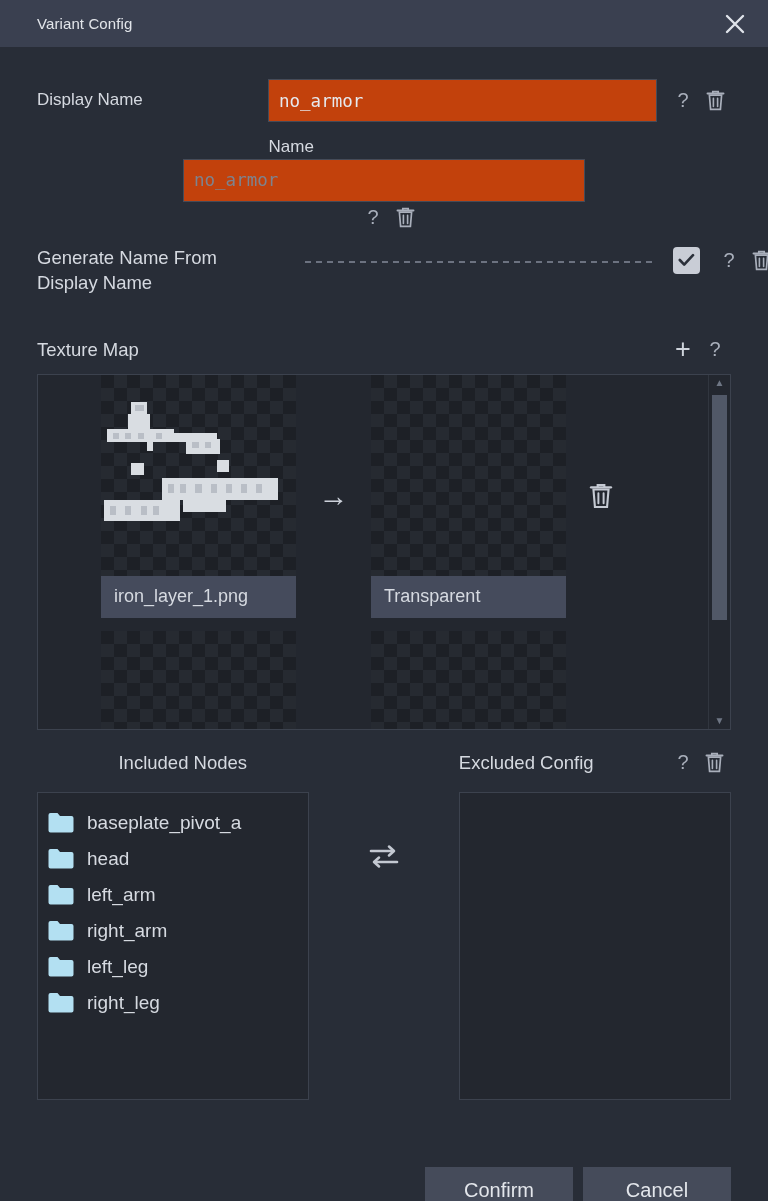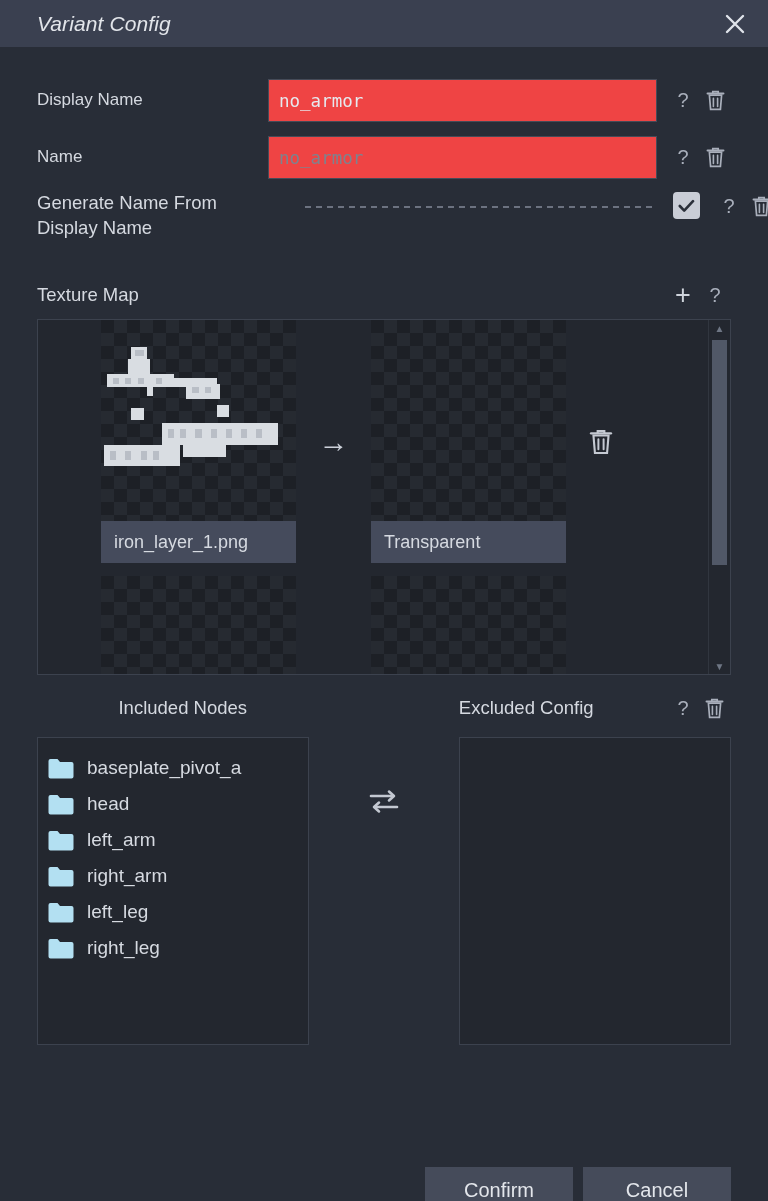--- a/index.html
+++ b/index.html
@@ -13,24 +13,23 @@
   
   .titlebar {
     height: 47px;
     background: #3a4050;
     display: flex;
     align-items: center;
     padding: 0 18px 0 37px;
     position: relative;
   }
   .title-text {
-    font-size: 21px;
+    font-size: 15px;
     color: #e2e5ea;
     letter-spacing: .1px;
-    font-style: italic;
   }
   .close-btn {
     position: absolute;
     right: 16px; top: 50%;
     transform: translateY(-50%);
     width: 34px; height: 34px;
     display: flex; align-items: center; justify-content: center;
     cursor: pointer;
   }
   .close-btn svg { display:block; }
@@ -52,21 +51,21 @@
   .field-label {
     font-size: 17px;
     color: #d5d9e0;
     width: 231px;
     flex: none;
     line-height: 1.34;
   }
   .text-input {
     width: 402px;
     height: 43px;
-    background: #ef4444;
+    background: #c2410c;
     border: 1px solid #454b58;
     color: #e6e9ee;
     font-family: "DejaVu Sans Mono", monospace;
     font-size: 17.5px;
     padding: 0 10px;
     outline: none;
   }
   .text-input::placeholder { color: #7d838f; }
 
   .row-icons {
@@ -344,21 +343,21 @@
         <svg width="19" height="21" viewBox="0 0 19 21" aria-hidden="true">
           <path d="M1.5 3.5 H17.5" stroke="#a9afbb" stroke-width="1.9" stroke-linecap="round"></path>
           <path d="M6.8 3.2 V1.6 H12.2 V3.2" stroke="#a9afbb" stroke-width="1.7" fill="none"></path>
           <path d="M3.4 5.2 H15.6 L14.4 19.4 H4.6 Z" stroke="#a9afbb" stroke-width="1.7" fill="none"></path>
           <path d="M7.4 8.2 V16.4 M11.6 8.2 V16.4" stroke="#a9afbb" stroke-width="1.6" stroke-linecap="round"></path>
         </svg>
       </div>
     </div>
   </div>
 
-  <div class="field-row" style="margin-top:14px;">
+  <div class="field-row" style="margin-top:14px;flex-direction:column;">
     <div class="field-label">Name</div>
     <input class="text-input" type="text" placeholder="no_armor" style="">
     <div class="row-icons">
       <div class="icon-btn">
         <span class="q-mark">?</span>
       </div>
       <div class="icon-btn trash">
         <svg width="19" height="21" viewBox="0 0 19 21" aria-hidden="true">
           <path d="M1.5 3.5 H17.5" stroke="#a9afbb" stroke-width="1.9" stroke-linecap="round"></path>
           <path d="M6.8 3.2 V1.6 H12.2 V3.2" stroke="#a9afbb" stroke-width="1.7" fill="none"></path>

